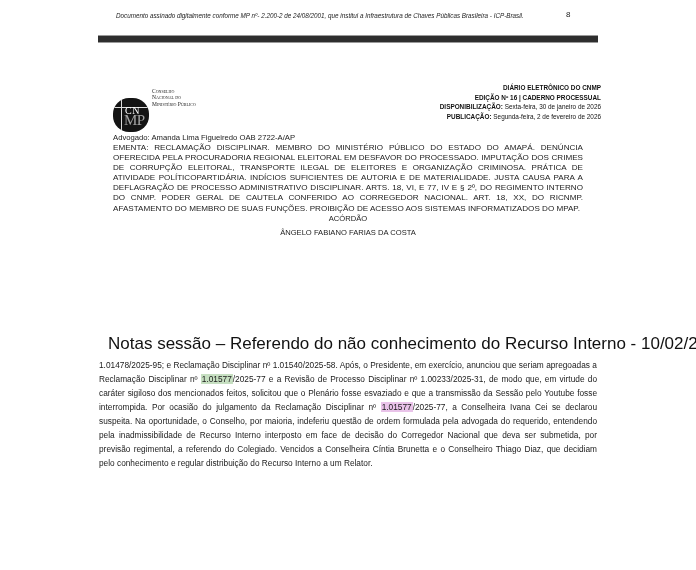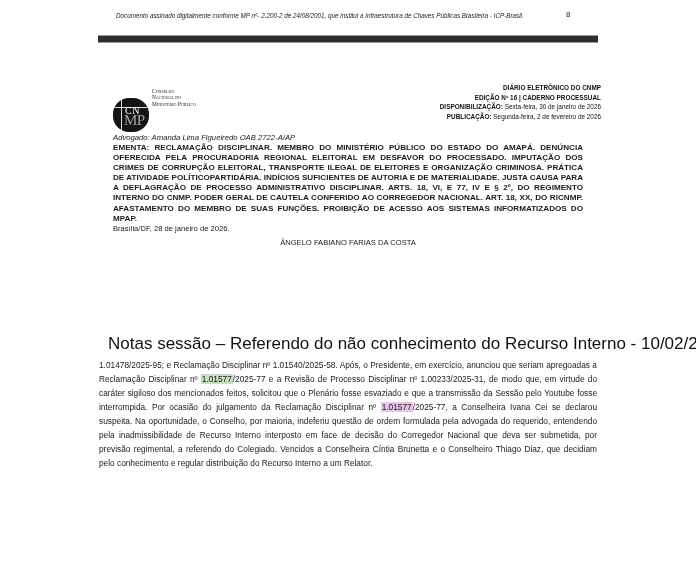--- a/index.html
+++ b/index.html
@@ -108,27 +108,26 @@
     .masthead b { font-weight: bold; }
     .doc-body {
       position: absolute;
       left: 113px;
       top: 133px;
       width: 470px;
       font-size: 8px;
       line-height: 10px;
       color: #1a1a1a;
     }
-    .doc-body .adv { font-size: 7.7px; font-style: italic; }
+    .doc-body .adv { font-size: 7.7px; }
     .ementa {
       text-align: justify;
       text-align-last: left;
       font-size: 8.1px;
       line-height: 10.1px;
-      font-weight: bold;
     }
     .center { text-align: center; }
     .plain { font-size: 7.6px; line-height: 10px; }
     .notes-title {
       position: absolute;
       left: 108px;
       top: 334px;
       font-size: 17px;
       color: #111;
       white-space: nowrap;
@@ -174,19 +173,19 @@
 <div class="masthead">
   <div><b>DIÁRIO ELETRÔNICO DO CNMP</b></div>
   <div><b>EDIÇÃO Nº 16 | CADERNO PROCESSUAL</b></div>
   <div><b>DISPONIBILIZAÇÃO:</b><span> Sexta-feira, 30 de janeiro de 2026</span></div>
   <div><b>PUBLICAÇÃO:</b><span> Segunda-feira, 2 de fevereiro de 2026</span></div>
 </div>
 
 <div class="doc-body">
   <div class="adv">Advogado: Amanda Lima Figueiredo OAB 2722-A/AP</div>
   <div class="ementa">EMENTA: RECLAMAÇÃO DISCIPLINAR. MEMBRO DO MINISTÉRIO PÚBLICO DO ESTADO DO AMAPÁ. DENÚNCIA OFERECIDA PELA PROCURADORIA REGIONAL ELEITORAL EM DESFAVOR DO PROCESSADO. IMPUTAÇÃO DOS CRIMES DE CORRUPÇÃO ELEITORAL, TRANSPORTE ILEGAL DE ELEITORES E ORGANIZAÇÃO CRIMINOSA. PRÁTICA DE ATIVIDADE POLÍTICOPARTIDÁRIA. INDÍCIOS SUFICIENTES DE AUTORIA E DE MATERIALIDADE. JUSTA CAUSA PARA A DEFLAGRAÇÃO DE PROCESSO ADMINISTRATIVO DISCIPLINAR. ARTS. 18, VI, E 77, IV E § 2º, DO REGIMENTO INTERNO DO CNMP. PODER GERAL DE CAUTELA CONFERIDO AO CORREGEDOR NACIONAL. ART. 18, XX, DO RICNMP. AFASTAMENTO DO MEMBRO DE SUAS FUNÇÕES. PROIBIÇÃO DE ACESSO AOS SISTEMAS INFORMATIZADOS DO MPAP.</div>
-  <div class="plain">Brasília/DF, 28 de janeiro de 2026.</div>
+  <div class="center plain">ACÓRDÃO</div>
   <div class="center plain" style="margin-top:4px;">ÂNGELO FABIANO FARIAS DA COSTA</div>
 </div>
 
 <div class="notes-title">Notas sessão – Referendo do não conhecimento do Recurso Interno - 10/02/2026</div>
 
 <div class="notes-body"><span>1.01478/2025-95; e Reclamação Disciplinar nº 1.01540/2025-58. Após, o Presidente, em exercício, anunciou que seriam apregoadas a Reclamação Disciplinar nº </span><span class="hl-green">1.01577</span><span>/2025-77 e a Revisão de Processo Disciplinar nº 1.00233/2025-31, de modo que, em virtude do caráter sigiloso dos mencionados feitos, solicitou que o Plenário fosse esvaziado e que a transmissão da Sessão pelo Youtube fosse interrompida. Por ocasião do julgamento da Reclamação Disciplinar nº </span><span class="hl-pink">1.01577</span><span>/2025-77, a Conselheira Ivana Cei se declarou suspeita. Na oportunidade, o Conselho, por maioria, indeferiu questão de ordem formulada pela advogada do requerido, entendendo pela inadmissibilidade de Recurso Interno interposto em face de decisão do Corregedor Nacional que deva ser submetida, por previsão regimental, a referendo do Colegiado. Vencidos a Conselheira Cíntia Brunetta e o Conselheiro Thiago Diaz, que decidiam pelo conhecimento e regular distribuição do Recurso Interno a um Relator.</span></div>
 
 </body></html>

